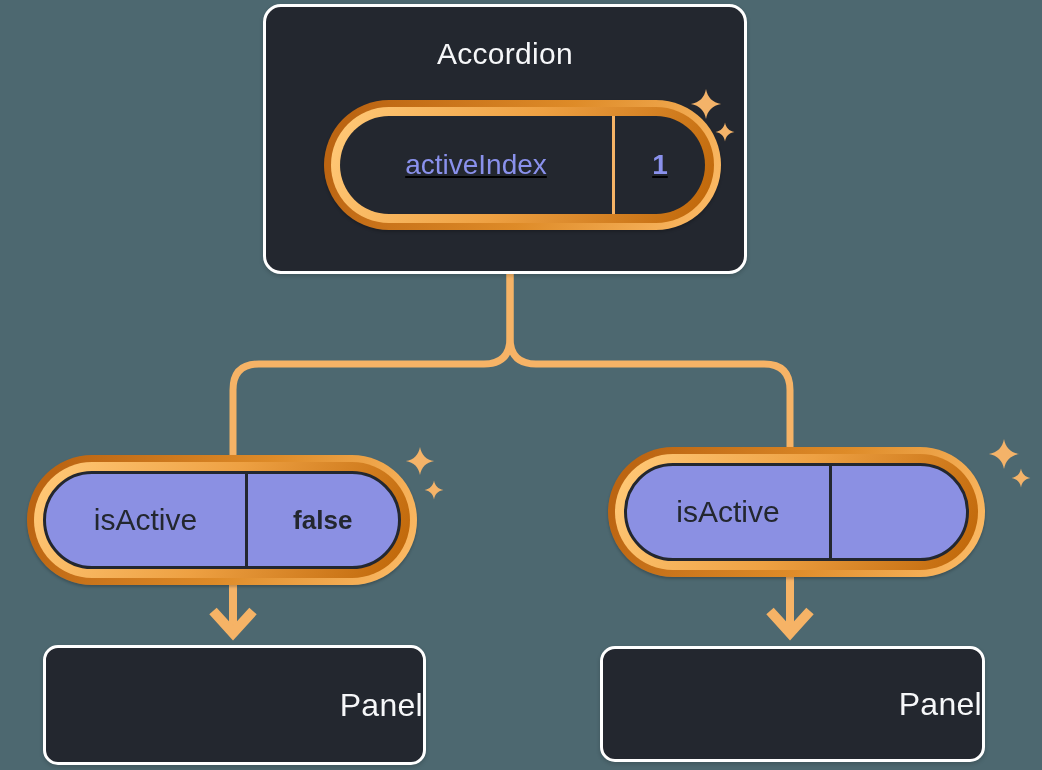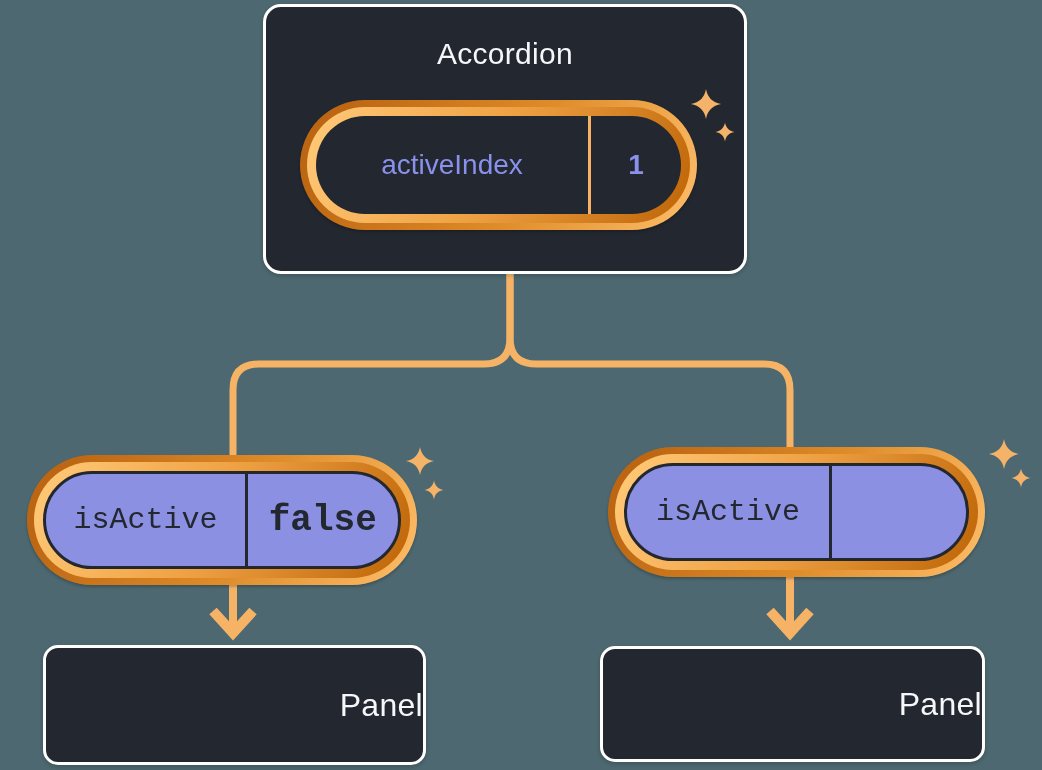--- a/index.html
+++ b/index.html
@@ -60,35 +60,35 @@
   .ring-inner{
     width:100%;height:100%;
     border-radius:999px;padding:9px;
     background:linear-gradient(115deg, #FFC775 4%, #EEA143 48%, #C26A0C 95%);
   }
   .pill-core{
     width:100%;height:100%;
     border-radius:999px;
     display:flex;align-items:stretch;overflow:hidden;
   }
-  .state-pill{left:300px;top:100px;width:397px;height:130px;}
+  .state-pill{left:324px;top:100px;width:397px;height:130px;text-decoration:underline;}
   .state-pill .pill-core{background:var(--box-bg);}
   .state-pill .cell{display:flex;align-items:center;justify-content:center;color:var(--purple-text);}
   .state-pill .cell-name{width:272px;font-size:28px;}
   .state-pill .cell-value{flex:1;font-size:28px;font-weight:bold;}
   .state-pill .divider{width:3px;background:var(--line-orange);}
 
   .prop-pill-left{left:27px;top:455px;width:390px;height:130px;}
   .prop-pill-right{left:608px;top:447px;width:377px;height:130px;}
-  .prop-core{background:var(--purple);border:3px solid var(--dark-text);font-family:Liberation Mono, monospace;}
+  .prop-core{background:var(--purple);border:3px solid var(--dark-text);}
   .prop-core .cell{display:flex;align-items:center;justify-content:center;color:var(--dark-text);}
   .prop-core .cell-name{font-size:30px;}
   .prop-pill-left .cell-name{width:199px;}
   .prop-pill-right .cell-name{width:202px;}
-  .prop-core .cell-value{flex:1;font-size:36px;font-weight:bold;}
+  .prop-core .cell-value{flex:1;font-size:26px;font-weight:bold;}
   .prop-core .divider{width:2.5px;background:var(--dark-text);}
 
   
   .sparkle{position:absolute;z-index:4;}
   .sparkle svg{display:block;width:100%;height:100%;}
   .sparkle path{fill:var(--sparkle-orange);}
   .sp-top-big{left:690px;top:88px;width:32px;height:32px;}
   .sp-top-small{left:715px;top:122px;width:20px;height:20px;}
   .sp-left-big{left:405px;top:446px;width:30px;height:30px;}
   .sp-left-small{left:424px;top:480px;width:20px;height:20px;}

